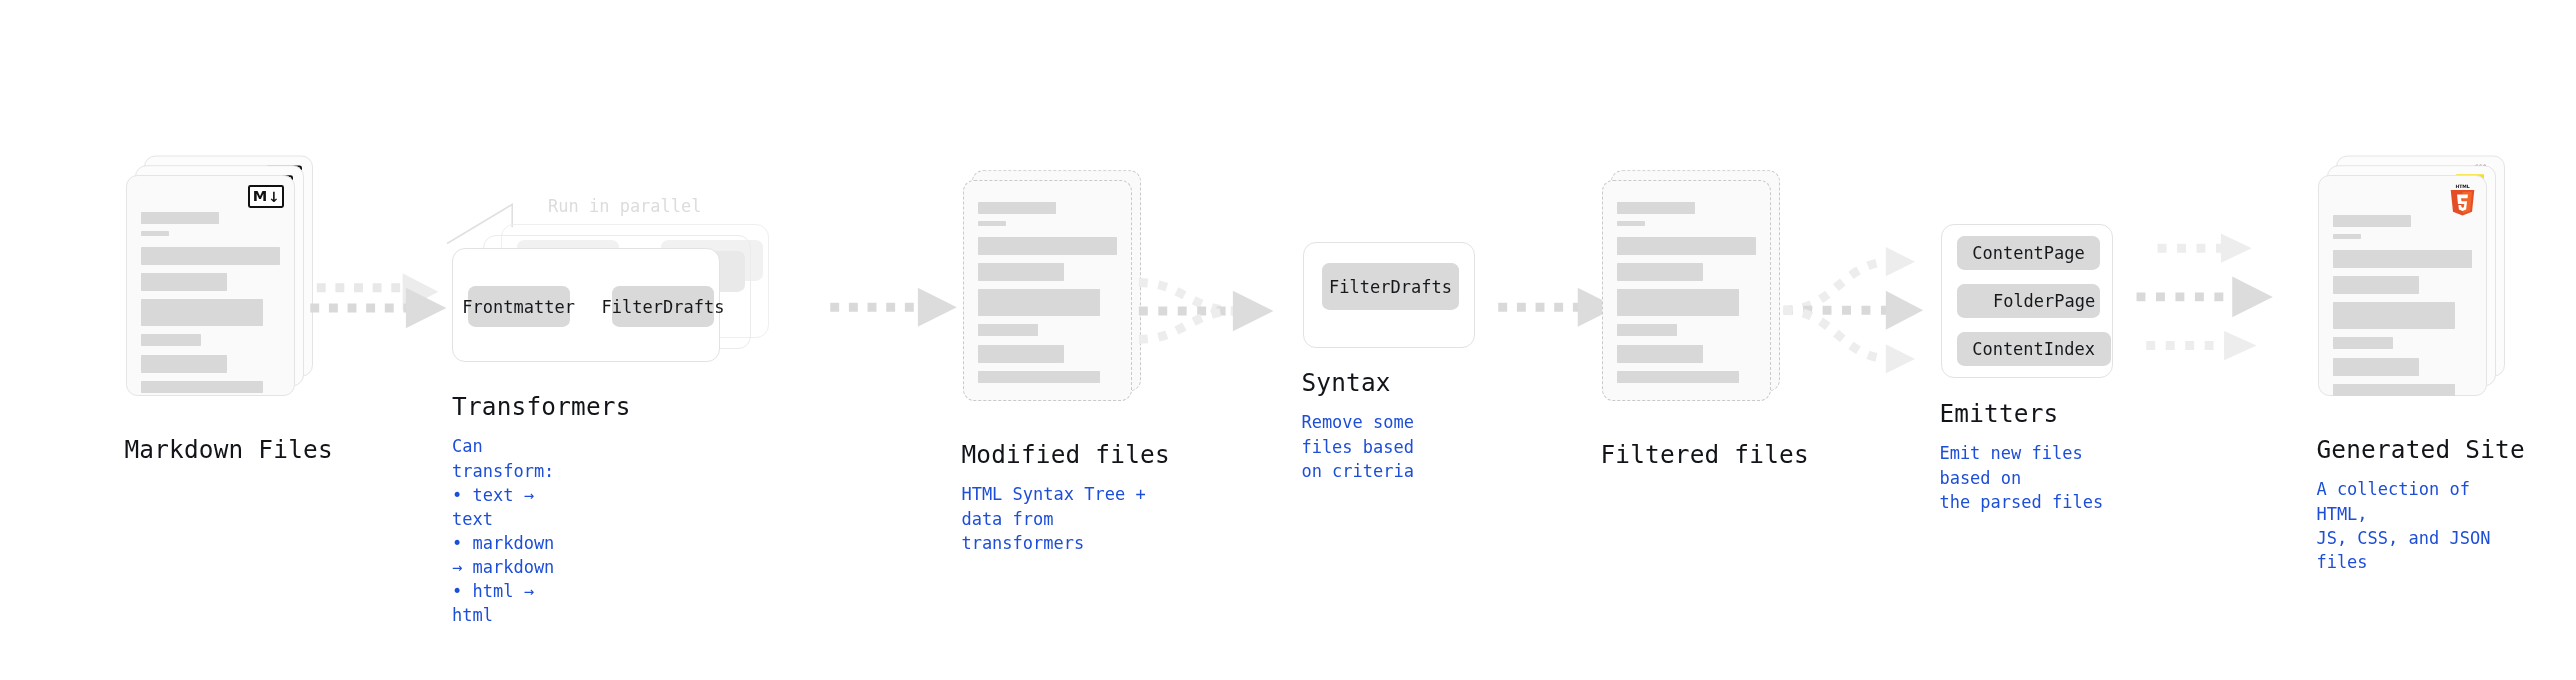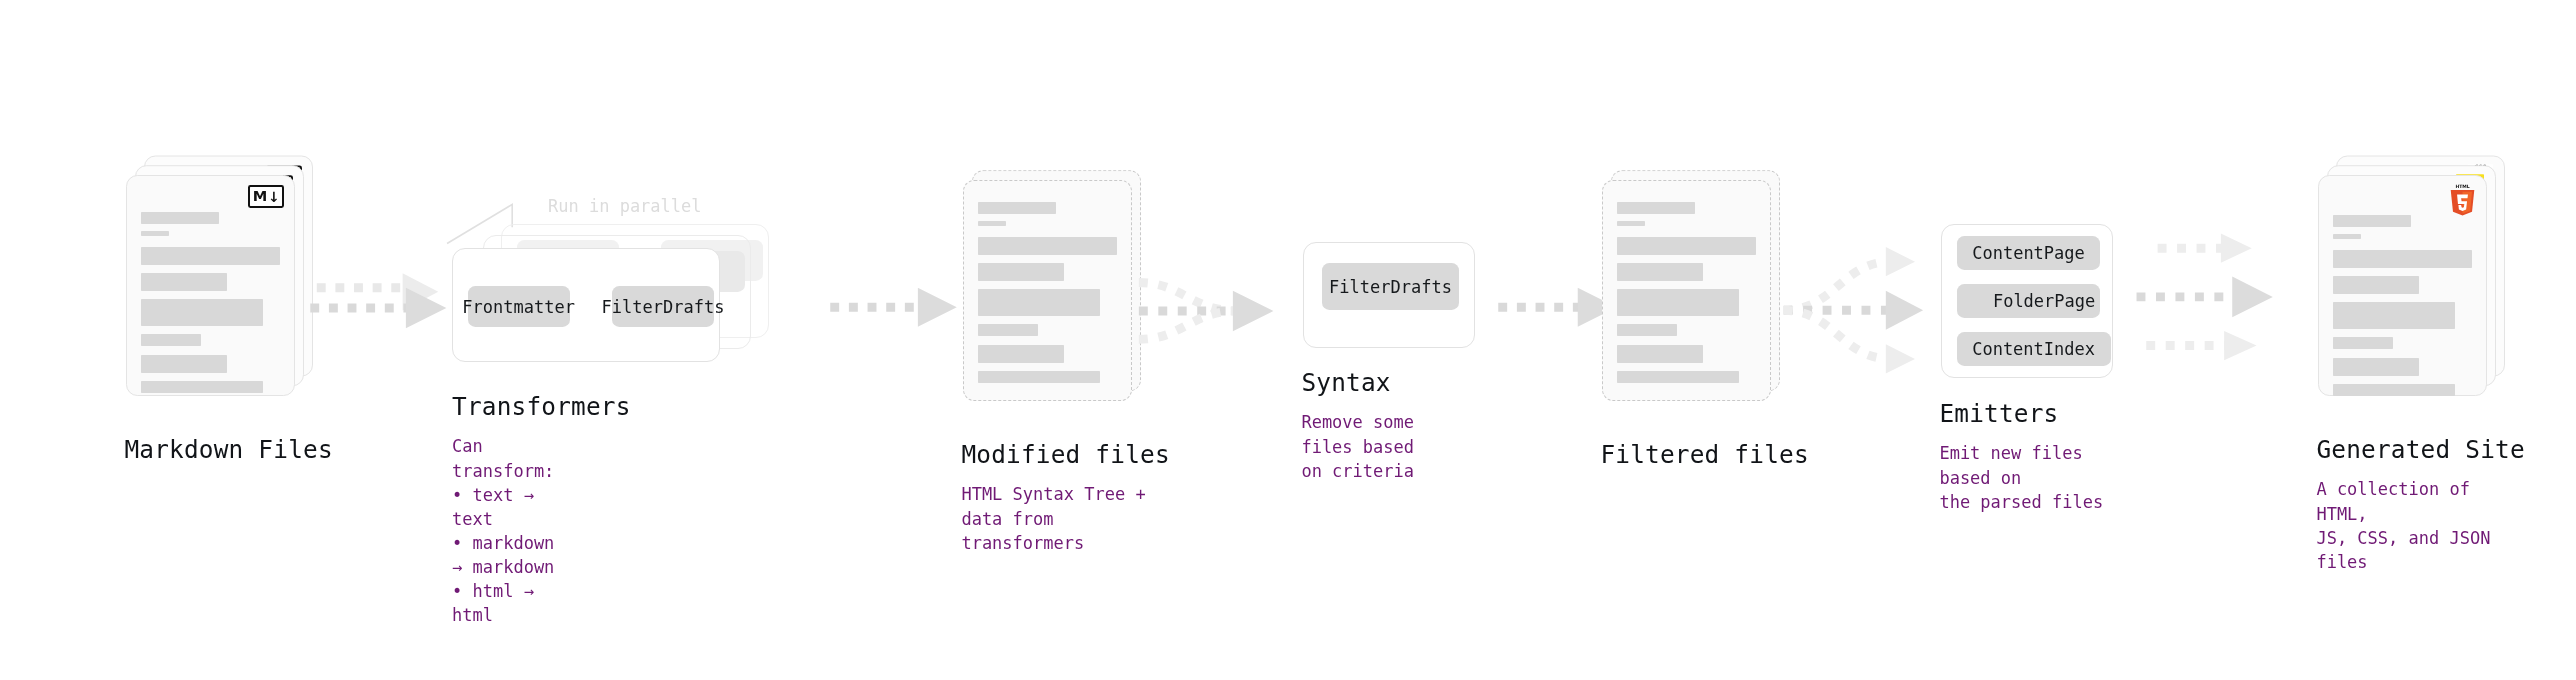--- a/index.html
+++ b/index.html
@@ -12,21 +12,21 @@
   .canvas { position: relative; width: 2576px; height: 681px; }
 
   
   .stage { position: absolute; }
 
   .stage-title {
     font-size: 24.4px; color: #111418; letter-spacing: 0.2px;
     white-space: nowrap; font-weight: 400;
   }
   .stage-desc {
-    font-size: 17px; color: #701a75; line-height: 1.42;
+    font-size: 17px; color: #1d4ed8; line-height: 1.42;
     white-space: pre-line; margin-top: 11.4px;
   }
 
   
   .doc-stack { position: relative; }
   .doc {
     position: absolute;
     width: 169px; height: 221px;
     border-radius: 11.4px;
     background: #fbfbfb;

